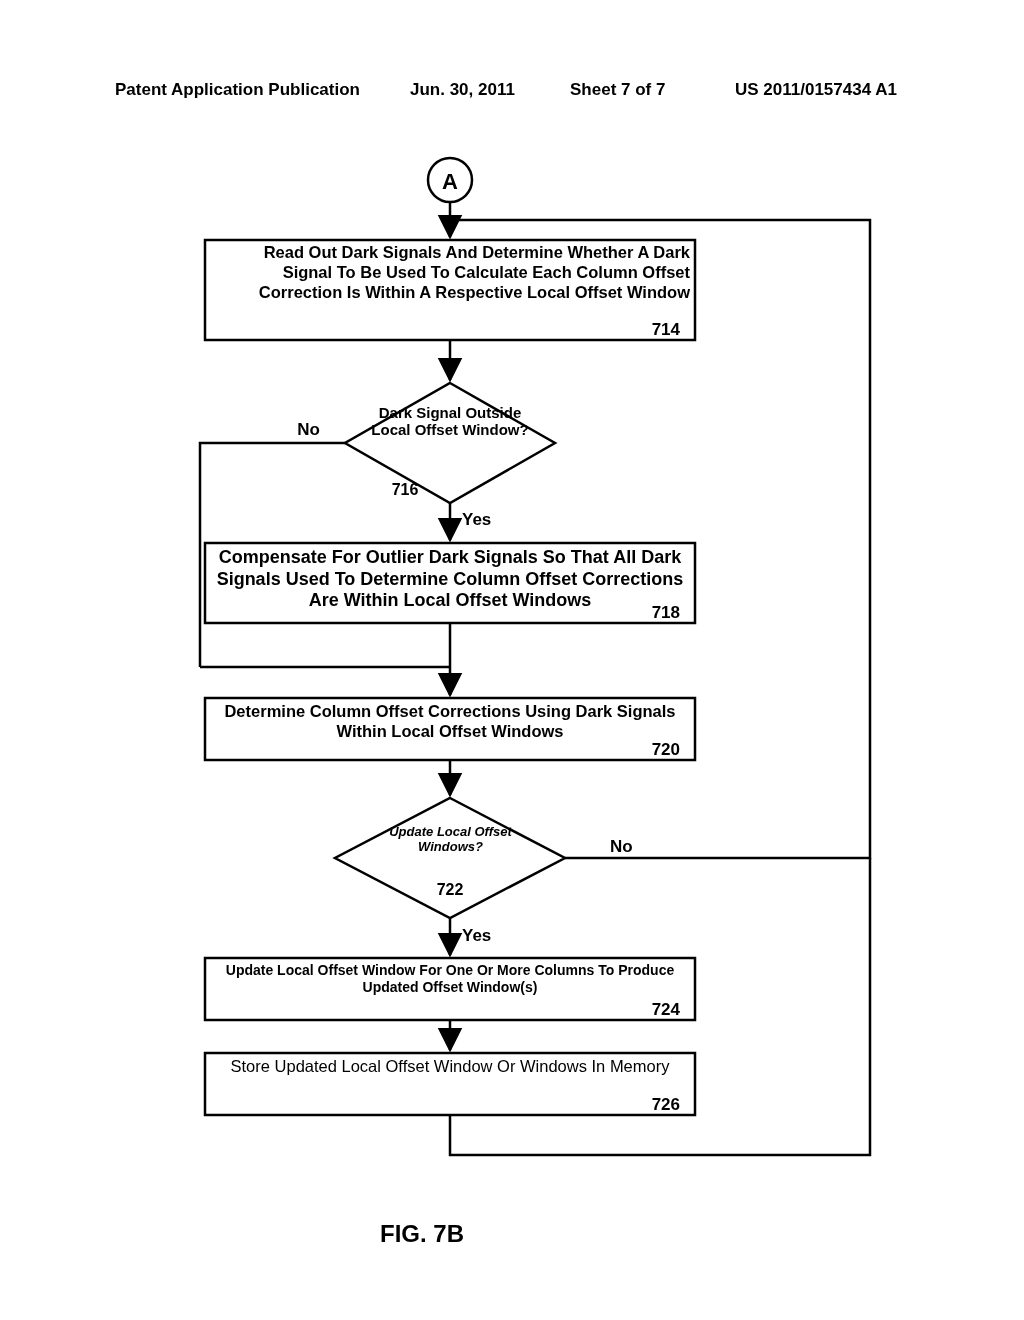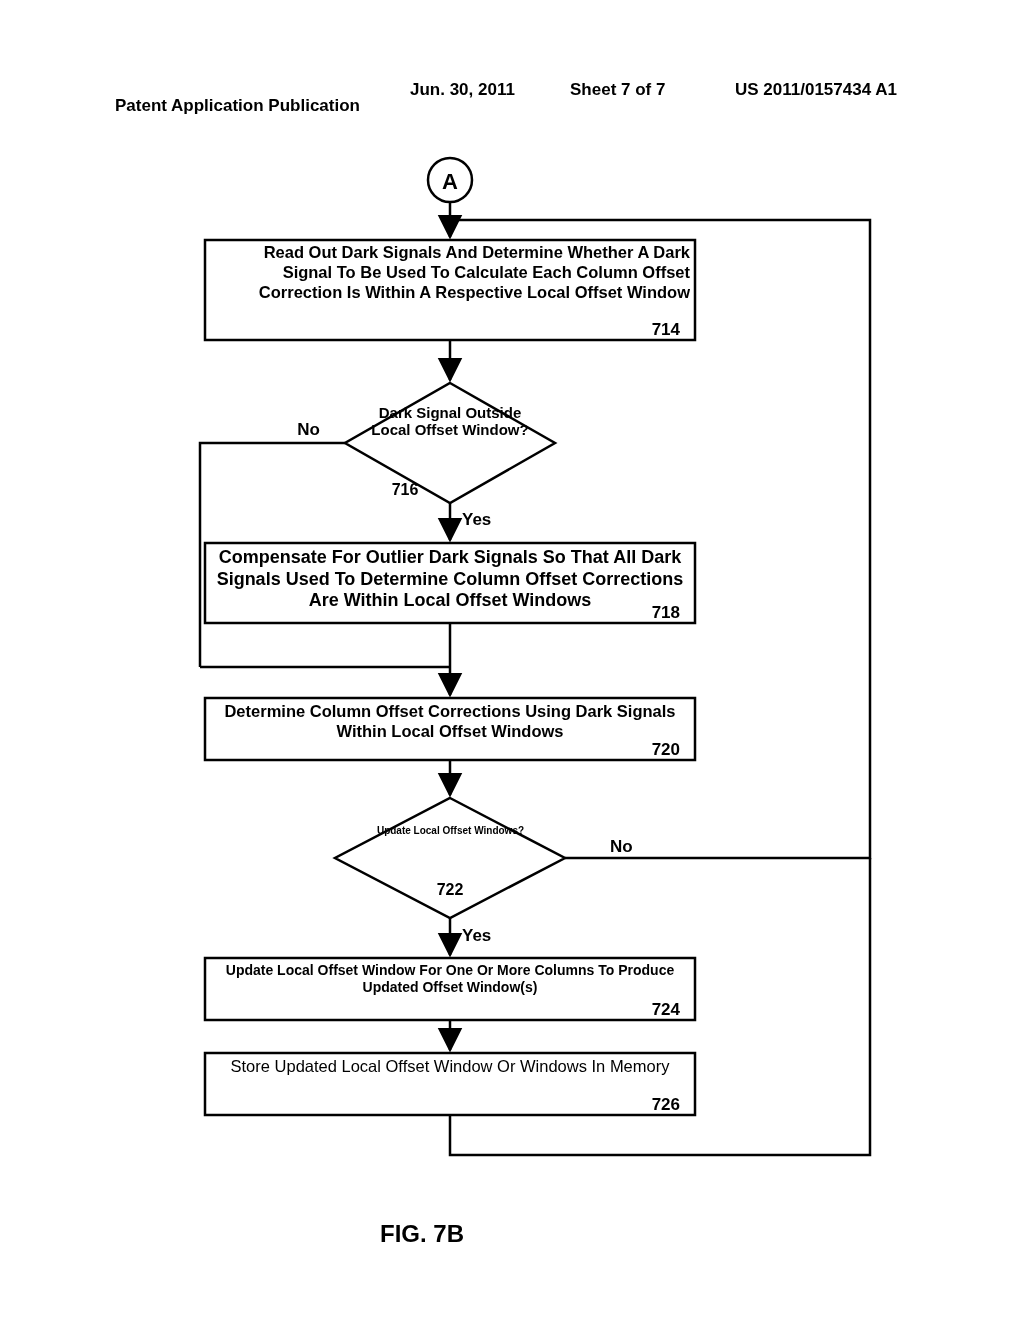--- a/index.html
+++ b/index.html
@@ -12,21 +12,21 @@
     position: relative;
   }
   .header {
     position: absolute;
     top: 80px;
     left: 0;
     right: 0;
     font-weight: bold;
     font-size: 17px;
   }
-  .hdr-left { position: absolute; left: 115px; margin-top: 16px; }
+  .hdr-left { position: absolute; left: 115px; }
   .hdr-mid  { position: absolute; left: 410px; }
   .hdr-sht  { position: absolute; left: 570px; }
   .hdr-right{ position: absolute; left: 735px; }
 
   svg {
     position: absolute;
     top: 155px;
     left: 110px;
     width: 820px;
     height: 1050px;
@@ -120,21 +120,21 @@
       </div>
     </foreignObject>
     <text x="570" y="600" text-anchor="end" class="boxtext" font-size="17">720</text>
   </g>
 
   <line x1="340" y1="605" x2="340" y2="640" stroke="black" stroke-width="2.5" marker-end="url(#arrow)"></line>
 
   <g>
     <polygon points="340,643 455,703 340,763 225,703" fill="none" stroke="black" stroke-width="2.5"></polygon>
     <foreignObject x="263" y="670" width="155" height="70">
-      <div xmlns="http://www.w3.org/1999/xhtml" style="text-align:center;font-weight:bold;font-size:10px;line-height:1.15;">
+      <div xmlns="http://www.w3.org/1999/xhtml" style="text-align:center;font-weight:bold;font-size:13px;line-height:1.15;font-style:italic;">
         <span>Update Local Offset Windows?</span>
       </div>
     </foreignObject>
     <text x="340" y="740" text-anchor="middle" class="boxtext" font-size="16">722</text>
   </g>
   <text x="500" y="697" class="lbl" font-size="17">No</text>
   <text x="352" y="786" class="lbl" font-size="17">Yes</text>
 
   <polyline points="455,703 760,703 760,65 340,65" fill="none" stroke="black" stroke-width="2.5"></polyline>
 

